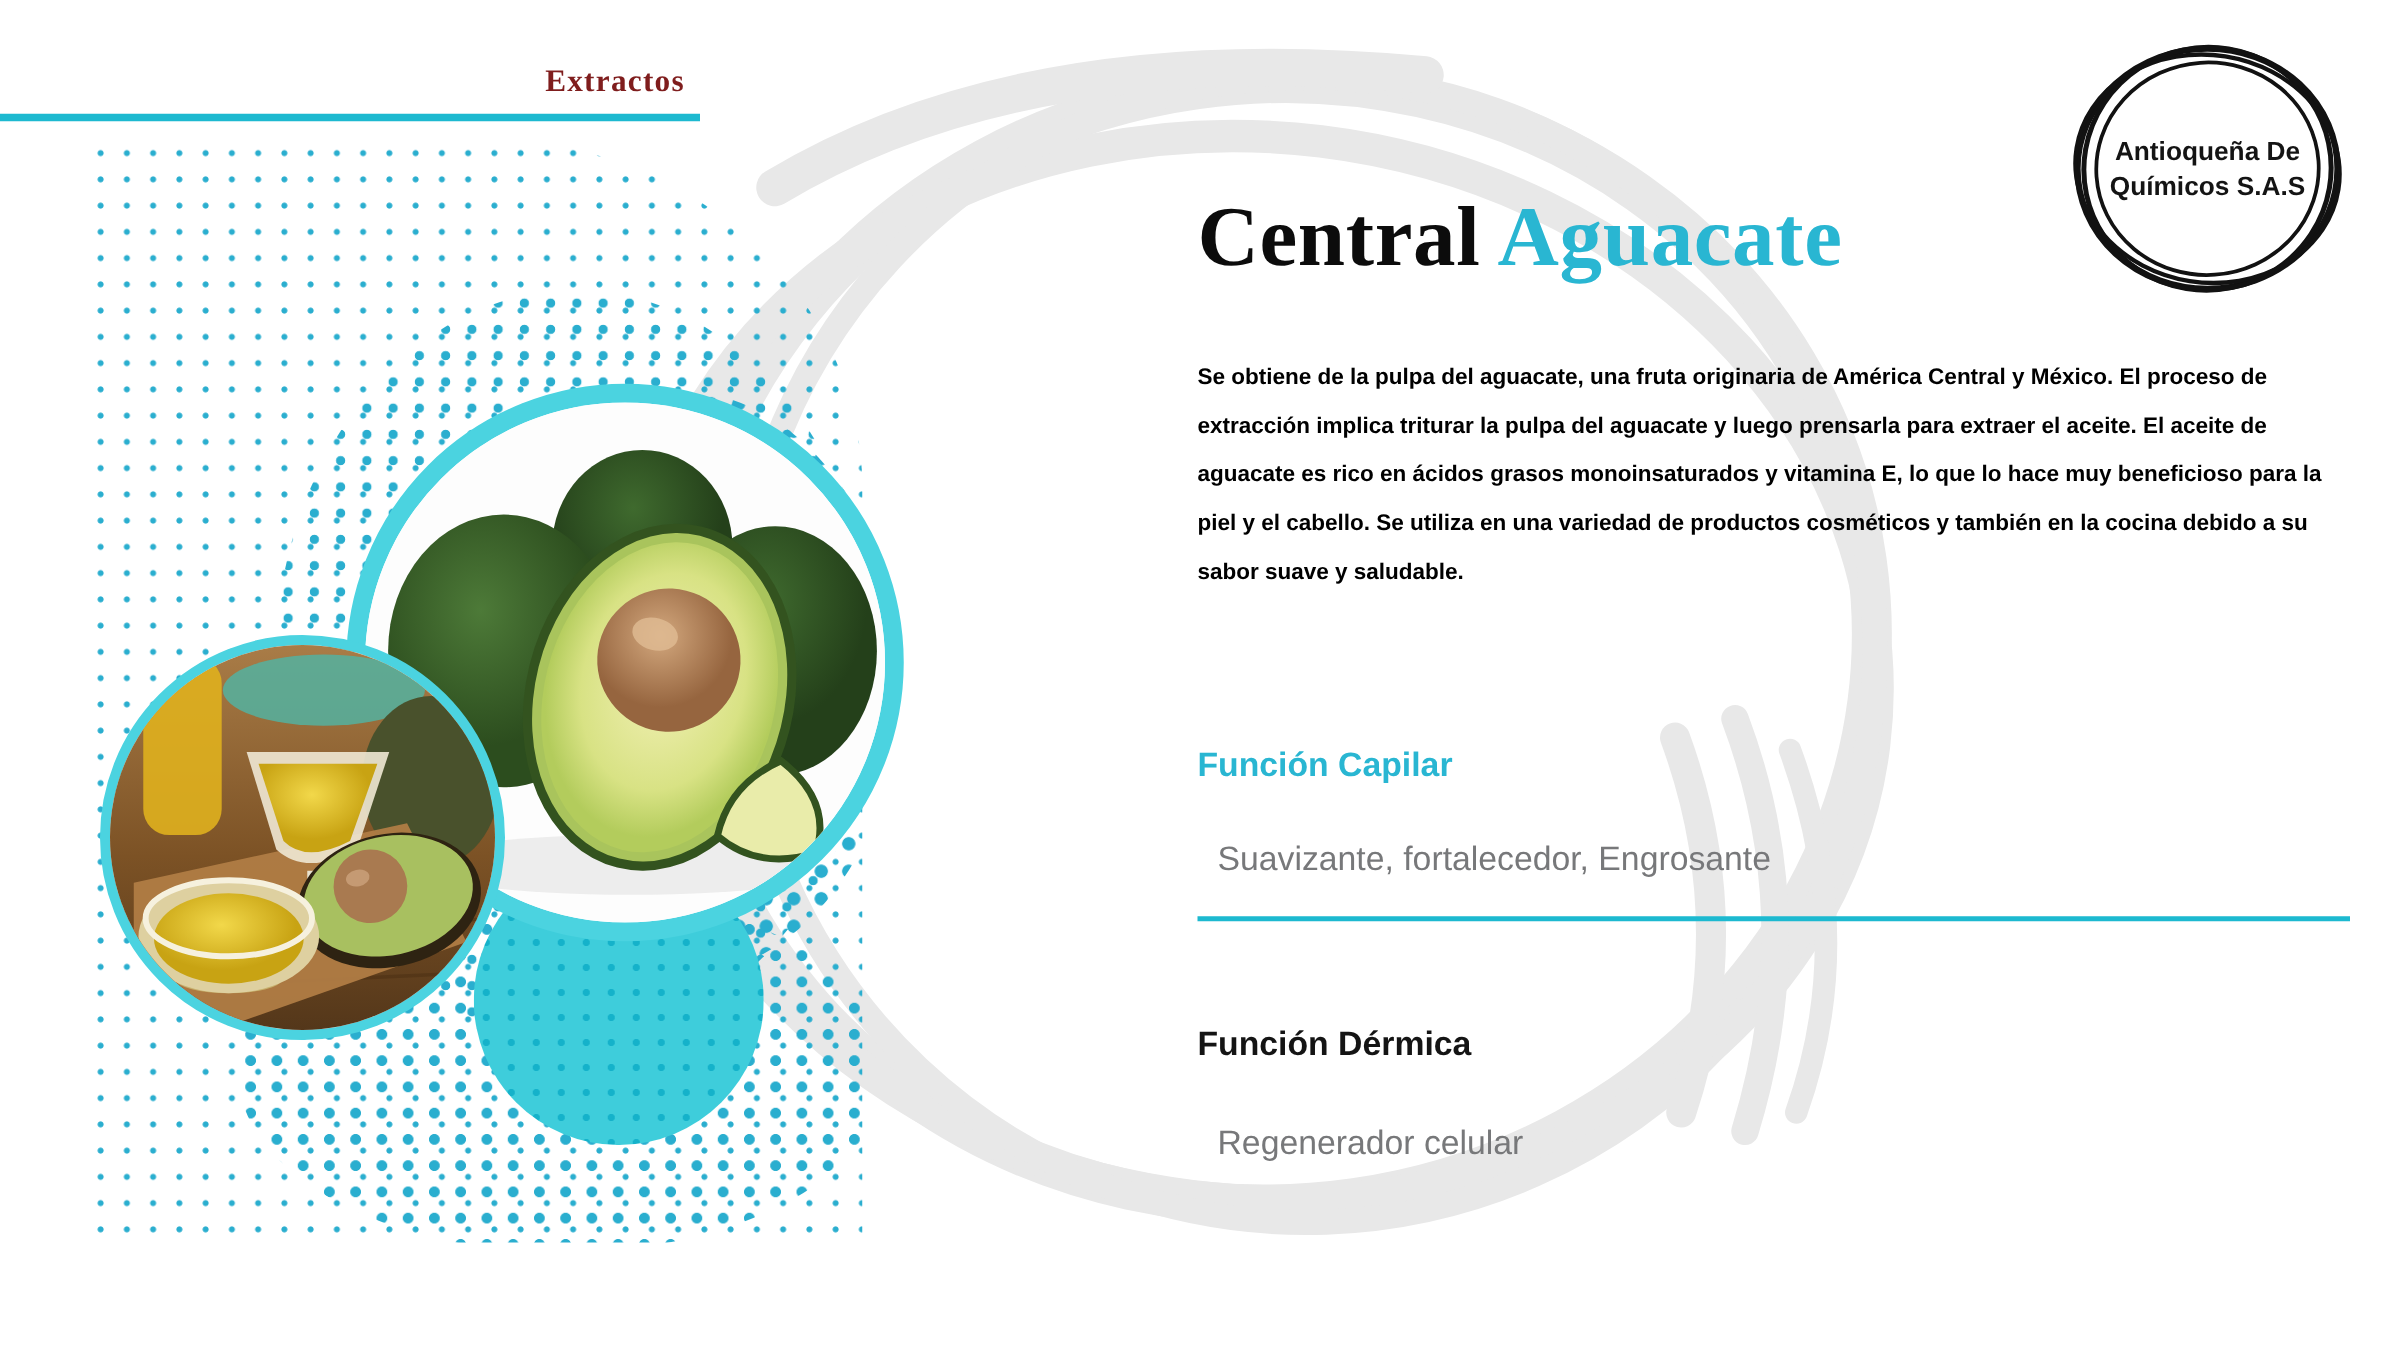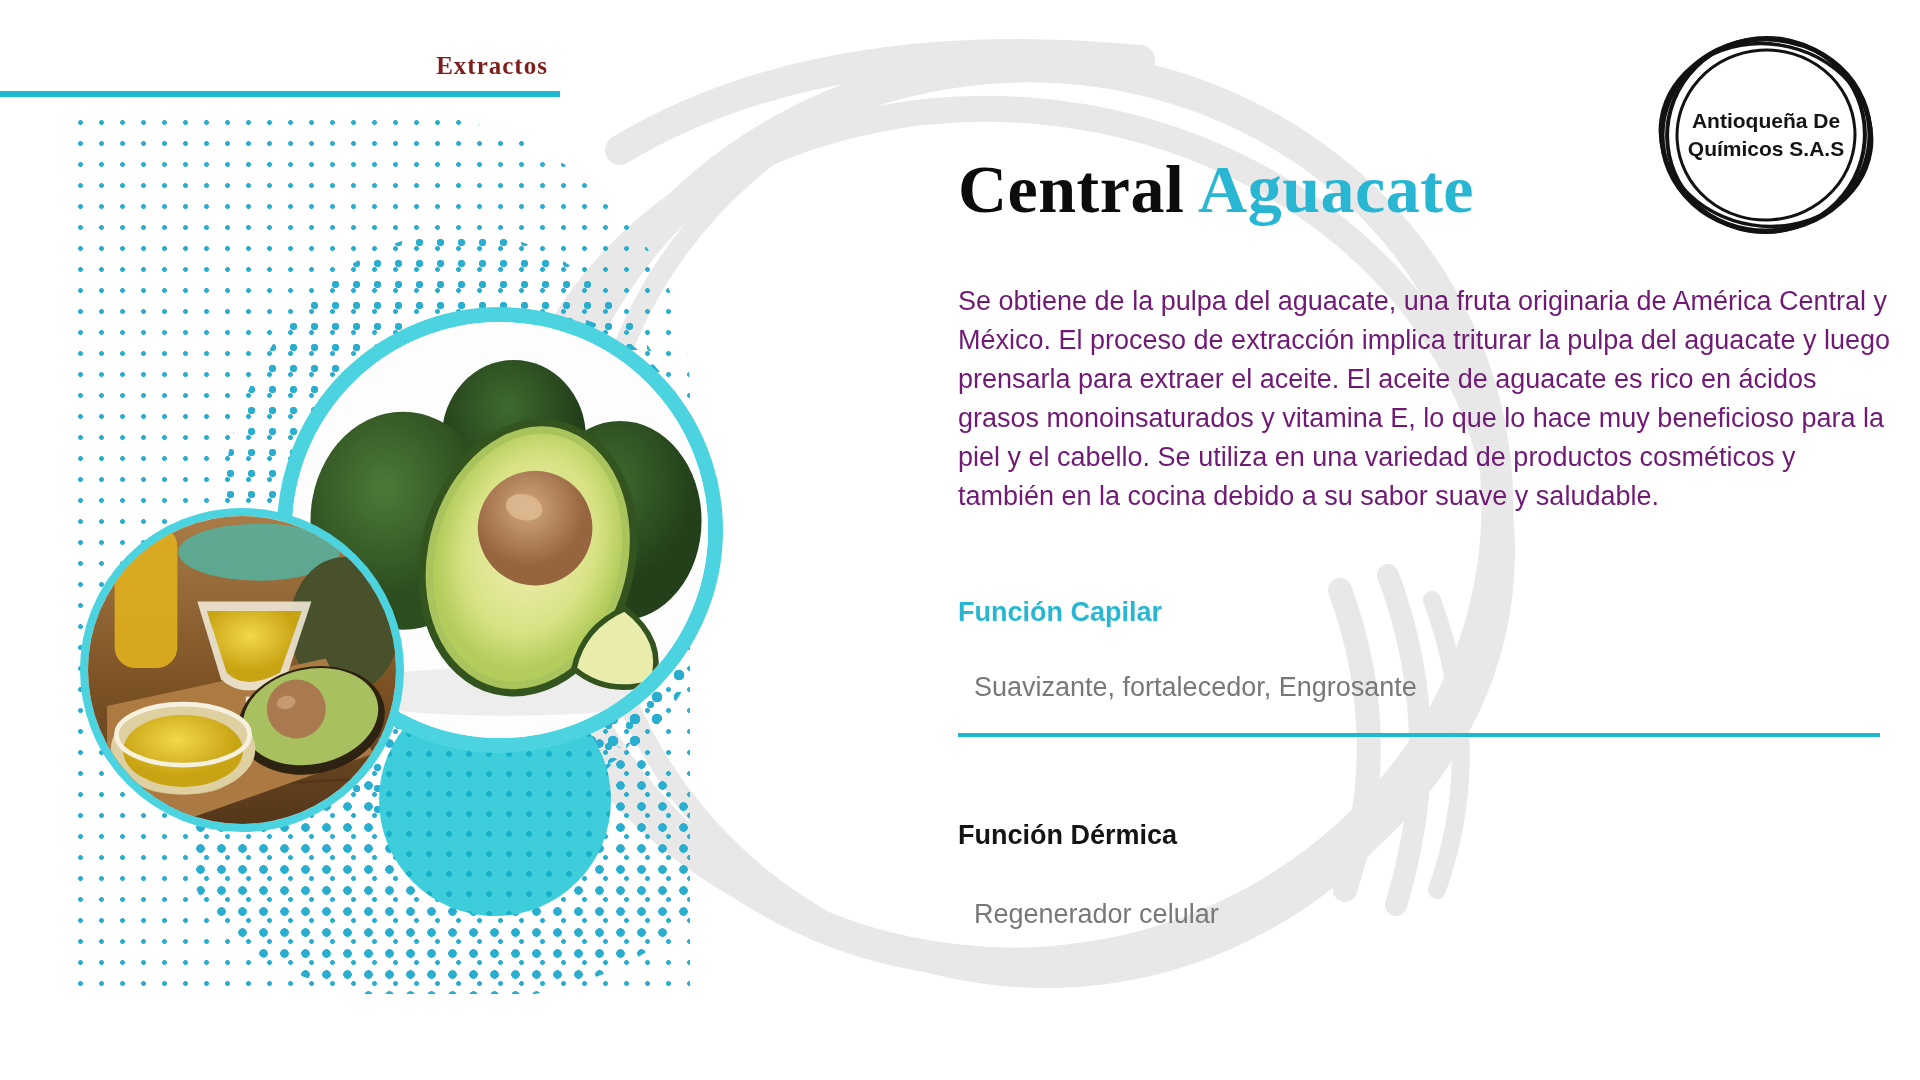--- a/index.html
+++ b/index.html
@@ -78,21 +78,21 @@
   
   .content{position:absolute;z-index:6;left:958px;top:0;width:935px;}
   .title{
     position:absolute;left:0;top:150px;white-space:nowrap;
     font-family:"Liberation Serif",serif;font-weight:bold;font-size:68px;
     color:#0c0c0c;letter-spacing:0.5px;
   }
   .title .accent{color:#29b6d2;}
   .description{
     position:absolute;left:0;top:282px;width:935px;
-    font-size:27px;font-weight:normal;line-height:39px;color:#701a75;
+    font-size:18px;font-weight:bold;line-height:39px;color:#000000;
   }
   .sec-heading{
     position:absolute;left:0;font-size:27px;font-weight:bold;white-space:nowrap;
   }
   .sec-heading.teal{top:597px;color:#29b6d2;}
   .sec-heading.dark{top:820px;color:#141414;}
   .sec-text{
     position:absolute;left:16px;font-size:27px;font-weight:normal;color:#77787a;
     white-space:nowrap;
   }

